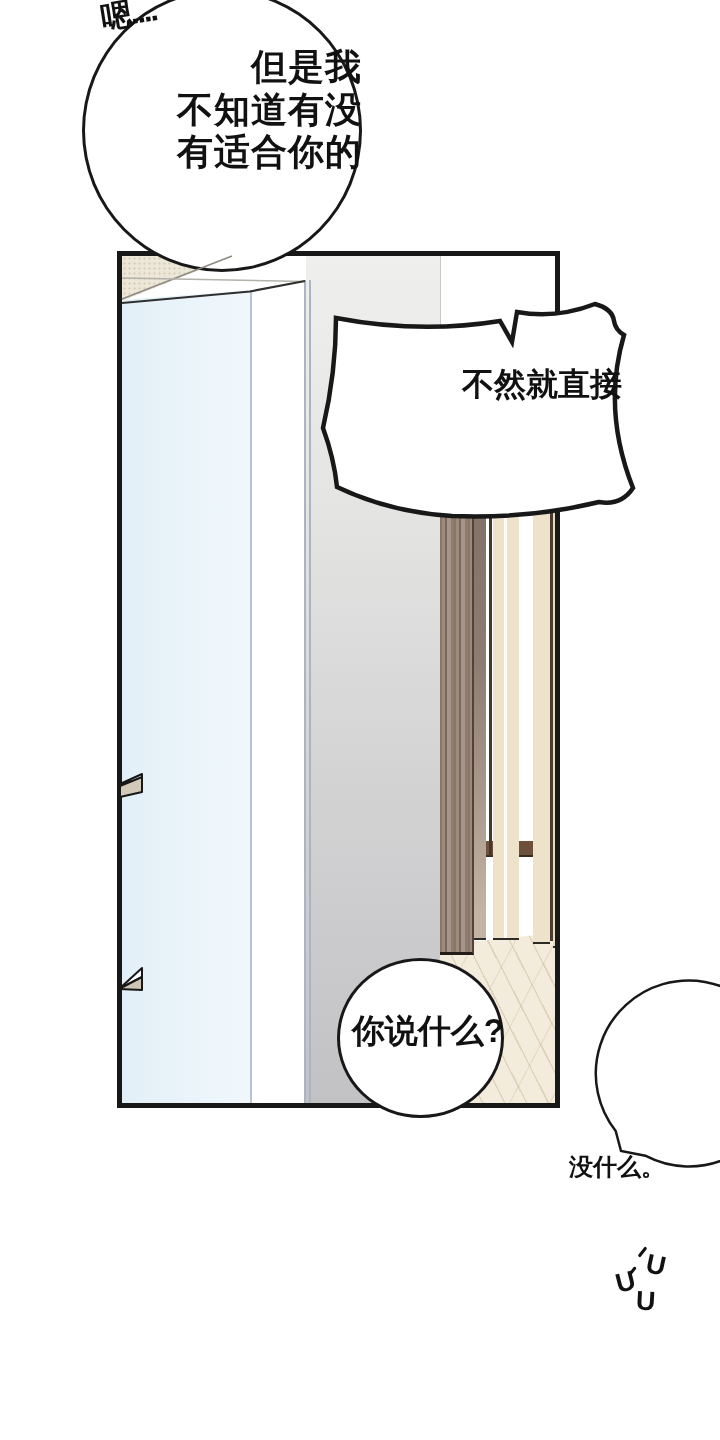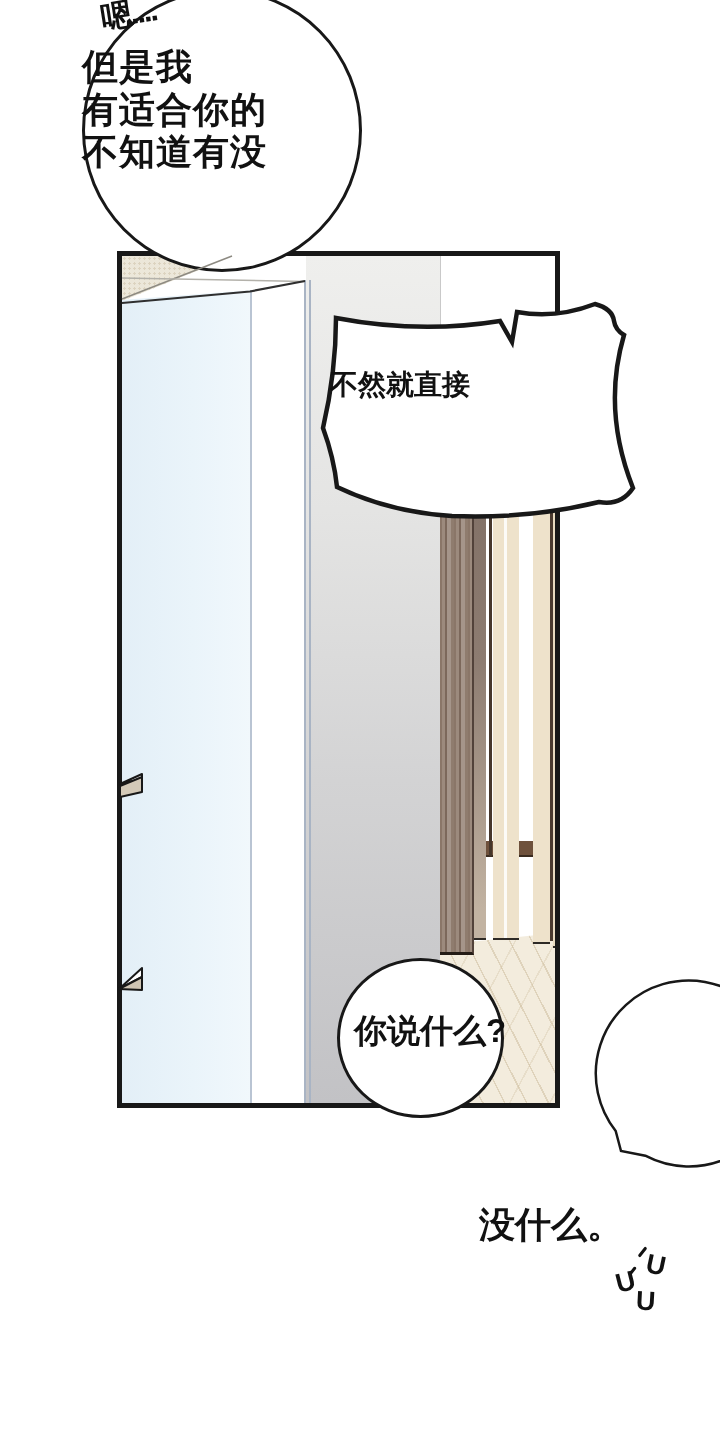--- a/index.html
+++ b/index.html
@@ -93,25 +93,25 @@
   .bubble-thought{
     left:82px;top:-11px;width:280px;height:283px;
     border:3.5px solid #181818;z-index:25;
   }
   .bubble-question{
     left:337px;top:958px;width:167px;height:160px;
     border:3.5px solid #181818;z-index:25;
   }
 
   
-  .txt{position:absolute;z-index:40;text-align:left;font-weight:900;color:#111;}
+  .txt{position:absolute;z-index:40;text-align:right;font-weight:900;color:#111;}
   .thought-text{left:82px;top:46px;width:280px;font-size:36px;line-height:42.5px;letter-spacing:1px;}
-  .burst-text{left:330px;top:362px;width:292px;font-size:28px;line-height:45px;letter-spacing:0px;}
-  .question-text{left:337px;top:1013px;width:167px;font-size:33px;line-height:36px;margin-left:17px;}
-  .reply-text{left:479px;top:1207px;width:186px;font-size:36px;line-height:36px;}
+  .burst-text{left:330px;top:362px;width:292px;font-size:32px;line-height:45px;letter-spacing:0px;}
+  .question-text{left:337px;top:1013px;width:167px;font-size:33px;line-height:36px;}
+  .reply-text{left:479px;top:1149px;width:186px;font-size:24px;line-height:36px;}
   .sfx-hmm{
     position:absolute;left:98px;top:-2px;z-index:40;
     font-size:31px;font-weight:900;color:#111;
     transform:rotate(-9deg);transform-origin:left top;letter-spacing:-2px;
   }
   .mumble{position:absolute;z-index:40;font-weight:900;color:#111;}
   .mum-u{position:absolute;font-size:27px;line-height:27px;}
   .mum-u1{left:32px;top:6px;transform:rotate(12deg);}
   .mum-u2{left:2px;top:23px;transform:rotate(-14deg);}
   .mum-u3{left:22px;top:42px;transform:rotate(3deg);}
@@ -174,22 +174,22 @@
          Q 389,512 337,487
          Q 334,458 323,428 Z" fill="#ffffff" stroke="#181818" stroke-width="4.5" stroke-linejoin="miter"></path>
 
     <path d="M 615.7,1131 A 93,93 0 1 1 645.3,1155.7 L 621,1151 Z" fill="#ffffff" stroke="#181818" stroke-width="2.5" stroke-linejoin="miter"></path>
   </svg>
 
   <div class="sfx-hmm">嗯....</div>
 
   <div class="txt thought-text">
     <div>但是我</div>
+    <div>不知道有没</div>
     <div>有适合你的</div>
-    <div>不知道有没</div>
   </div>
 
   <div class="txt burst-text">
     <div>不然就直接</div>
   </div>
 
   <div class="txt question-text">你说什么?</div>
 
   <div class="txt reply-text">没什么。</div>
 

